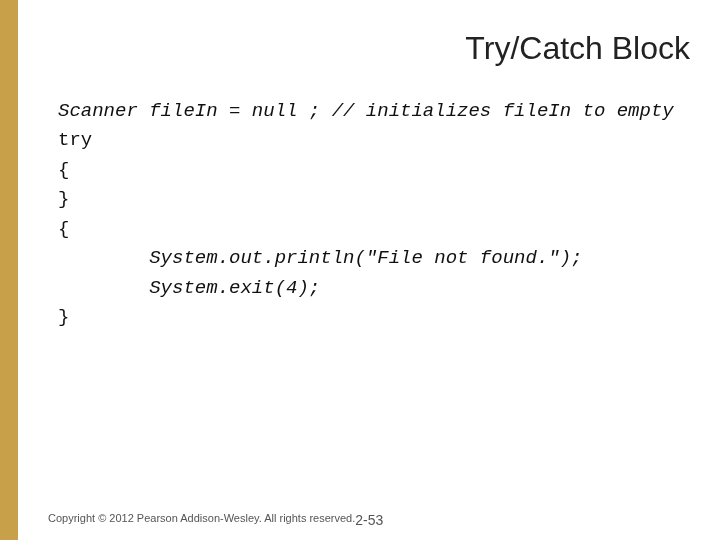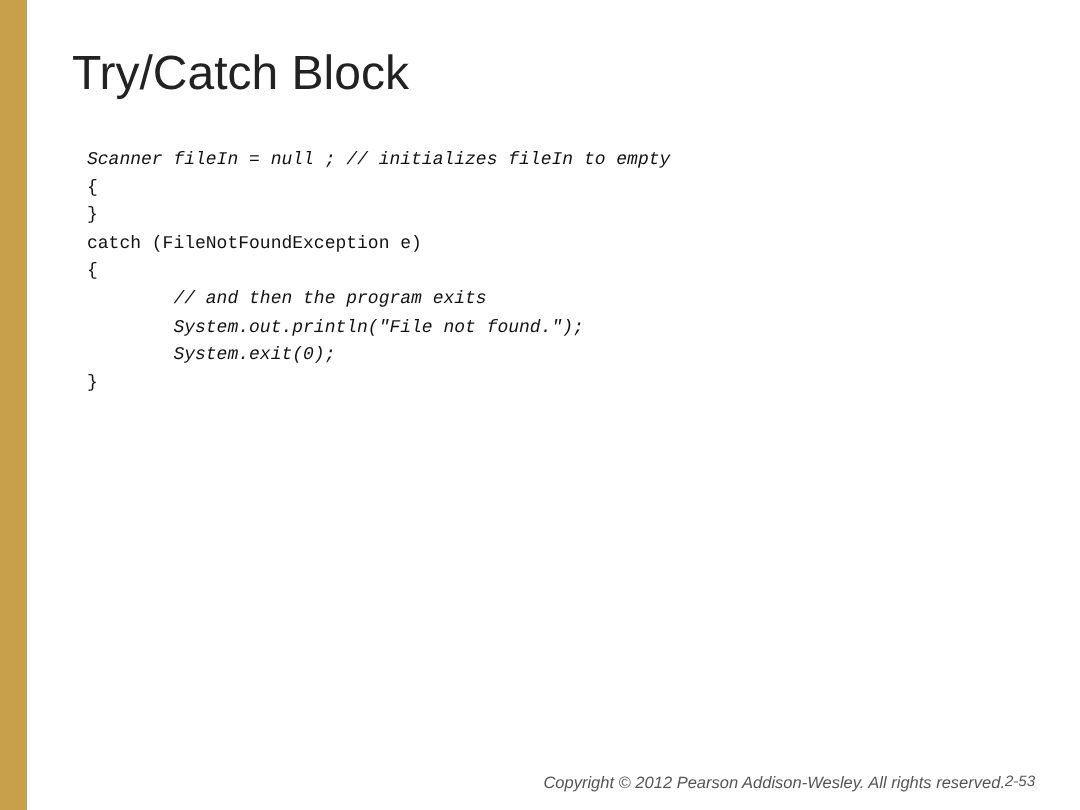--- a/index.html
+++ b/index.html
@@ -29,83 +29,81 @@
     .main-content {
       position: absolute;
       left: 18px;
       top: 0;
       right: 0;
       bottom: 0;
       padding: 20px 30px 15px 30px;
     }
 
     .title {
-      text-align: left;
+      text-align: right;
       font-size: 32px;
       font-weight: normal;
       color: #222;
       margin-top: 10px;
       margin-bottom: 30px;
     }
 
     .code-block {
       font-family: 'Courier New', Courier, monospace;
-      font-size: 12px;
+      font-size: 19px;
       line-height: 1.55;
       color: #111;
       margin-left: 10px;
     }
 
     .code-line {
       display: block;
       white-space: pre;
     }
 
     .italic {
       font-style: italic;
     }
 
     .footer {
       position: absolute;
       bottom: 12px;
       left: 30px;
       right: 30px;
       display: flex;
-      justify-content: flex-end;
+      justify-content: flex-start;
       font-size: 11px;
       color: #555;
-      font-style: italic;
     }
 
     .footer-left {
       font-size: 11px;
     }
 
     .footer-right {
-      font-size: 10px;
+      font-size: 14px;
     }
   </style>
 </head>
 <body>
 
 <div class="left-border"></div>
 
 <div class="main-content">
 
   <h1 class="title">Try/Catch Block</h1>
 
   <div class="code-block" id="code-container">
       <span class="code-line italic">Scanner fileIn = null ; // initializes fileIn to empty</span>
+      <span class="code-line">try</span>
       <span class="code-line">{</span>
       <span class="code-line">}</span>
-      <span class="code-line">catch (FileNotFoundException e)</span>
       <span class="code-line">{</span>
-      <span class="code-line italic">        // and then the program exits</span>
       <span class="code-line italic">        System.out.println("File not found.");</span>
-      <span class="code-line italic">        System.exit(0);</span>
+      <span class="code-line italic">        System.exit(4);</span>
       <span class="code-line">}</span>
     </div>
 
   <div class="footer">
     <span class="footer-left">Copyright © 2012 Pearson Addison-Wesley. All rights reserved.</span>
     <span class="footer-right">2-53</span>
   </div>
 
 </div>
 

